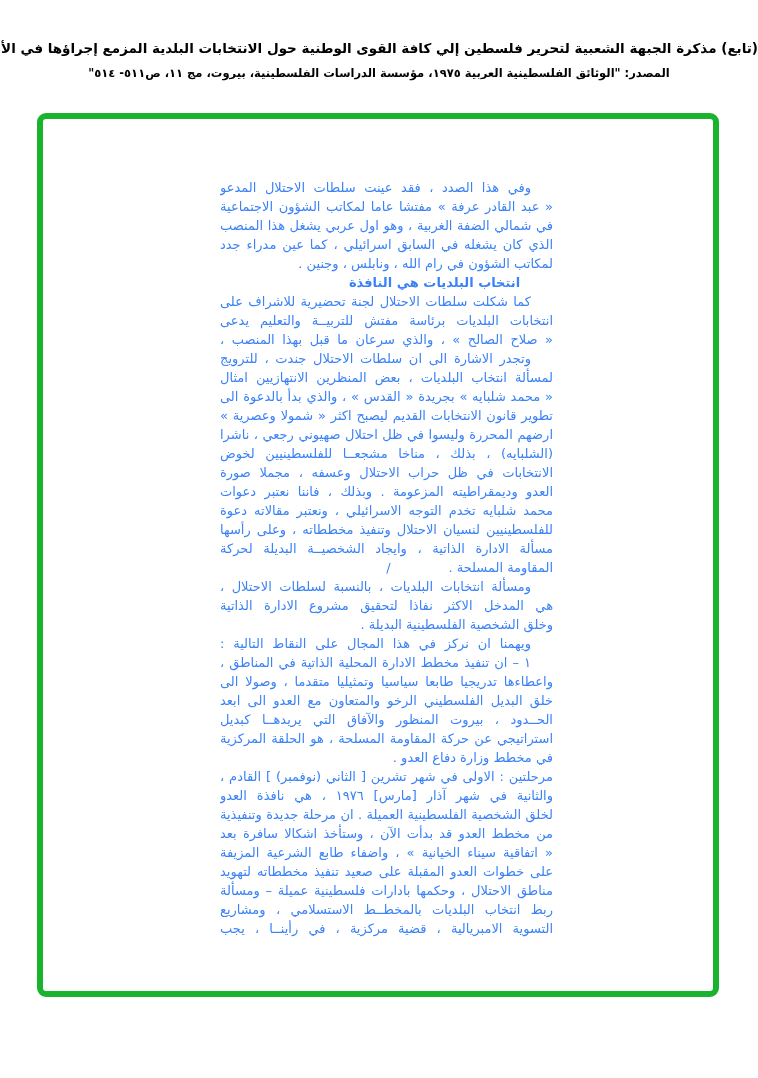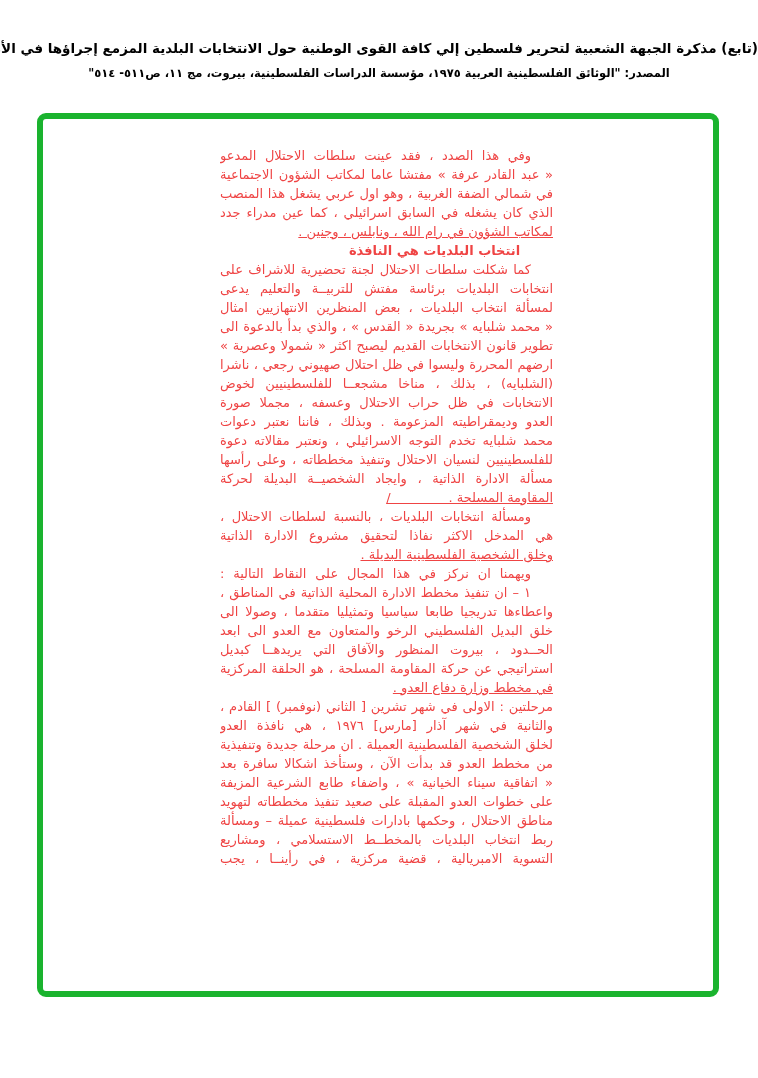--- a/index.html
+++ b/index.html
@@ -56,49 +56,50 @@
     font-size: 13px;
     overflow: hidden;
     text-align: justify;
     text-align-last: justify;
     -moz-text-align-last: justify;
   }
   .line.start { padding-right: 22px; }
   .line.end {
     text-align: right;
     text-align-last: right;
-    text-decoration: underline;
     -moz-text-align-last: right;
   }
   .line.heading {
     font-weight: bold;
     margin-left: 96px;
     text-align: center;
     text-align-last: center;
     -moz-text-align-last: center;
   }
 </style>
 </head>
 <body>
 
 <div class="page">
   <div class="header">
     <div class="title">(تابع) مذكرة الجبهة الشعبية لتحرير فلسطين إلي كافة القوى الوطنية حول الانتخابات البلدية المزمع إجراؤها في الأرض المحتلة</div>
     <div class="source">المصدر: "الوثائق الفلسطينية العربية ١٩٧٥، مؤسسة الدراسات الفلسطينية، بيروت، مج ١١، ص٥١١- ٥١٤"</div>
   </div>
   <div class="doc-box" style="border-color: rgb(26, 179, 46);">
-    <div class="text-col" id="text-col" style="color: #ef4444;">
+    <div class="text-col" id="text-col" style="color: #3b82f6; margin-top: 32px;">
         <div class="line start">وفي هذا الصدد ، فقد عينت سلطات الاحتلال المدعو</div>
         <div class="line full">« عبد القادر عرفة » مفتشا عاما لمكاتب الشؤون الاجتماعية</div>
         <div class="line full">في شمالي الضفة الغربية ، وهو اول عربي يشغل هذا المنصب</div>
         <div class="line full">الذي كان يشغله في السابق اسرائيلي ، كما عين مدراء جدد</div>
         <div class="line end">لمكاتب الشؤون في رام الله ، ونابلس ، وجنين .</div>
         <div class="line heading">انتخاب البلديات هي النافذة</div>
         <div class="line start">كما شكلت سلطات الاحتلال لجنة تحضيرية للاشراف على</div>
         <div class="line full">انتخابات البلديات برئاسة مفتش للتربيــة والتعليم يدعى</div>
+        <div class="line full">« صلاح الصالح » ، والذي سرعان ما قبل بهذا المنصب ،</div>
+        <div class="line start">وتجدر الاشارة الى ان سلطات الاحتلال جندت ، للترويج</div>
         <div class="line full">لمسألة انتخاب البلديات ، بعض المنظرين الانتهازيين امثال</div>
         <div class="line full">« محمد شلبايه » بجريدة « القدس » ، والذي بدأ بالدعوة الى</div>
         <div class="line full">تطوير قانون الانتخابات القديم ليصبح اكثر « شمولا وعصرية »</div>
         <div class="line full">ارضهم المحررة وليسوا في ظل احتلال صهيوني رجعي ، ناشرا</div>
         <div class="line full">(الشلبايه) ، بذلك ، مناخا مشجعــا للفلسطينيين لخوض</div>
         <div class="line full">الانتخابات في ظل حراب الاحتلال وعسفه ، مجملا صورة</div>
         <div class="line full">العدو وديمقراطيته المزعومة . وبذلك ، فاننا نعتبر دعوات</div>
         <div class="line full">محمد شلبايه تخدم التوجه الاسرائيلي ، ونعتبر مقالاته دعوة</div>
         <div class="line full">للفلسطينيين لنسيان الاحتلال وتنفيذ مخططاته ، وعلى رأسها</div>
         <div class="line full">مسألة الادارة الذاتية ، وايجاد الشخصيــة البديلة لحركة</div>

